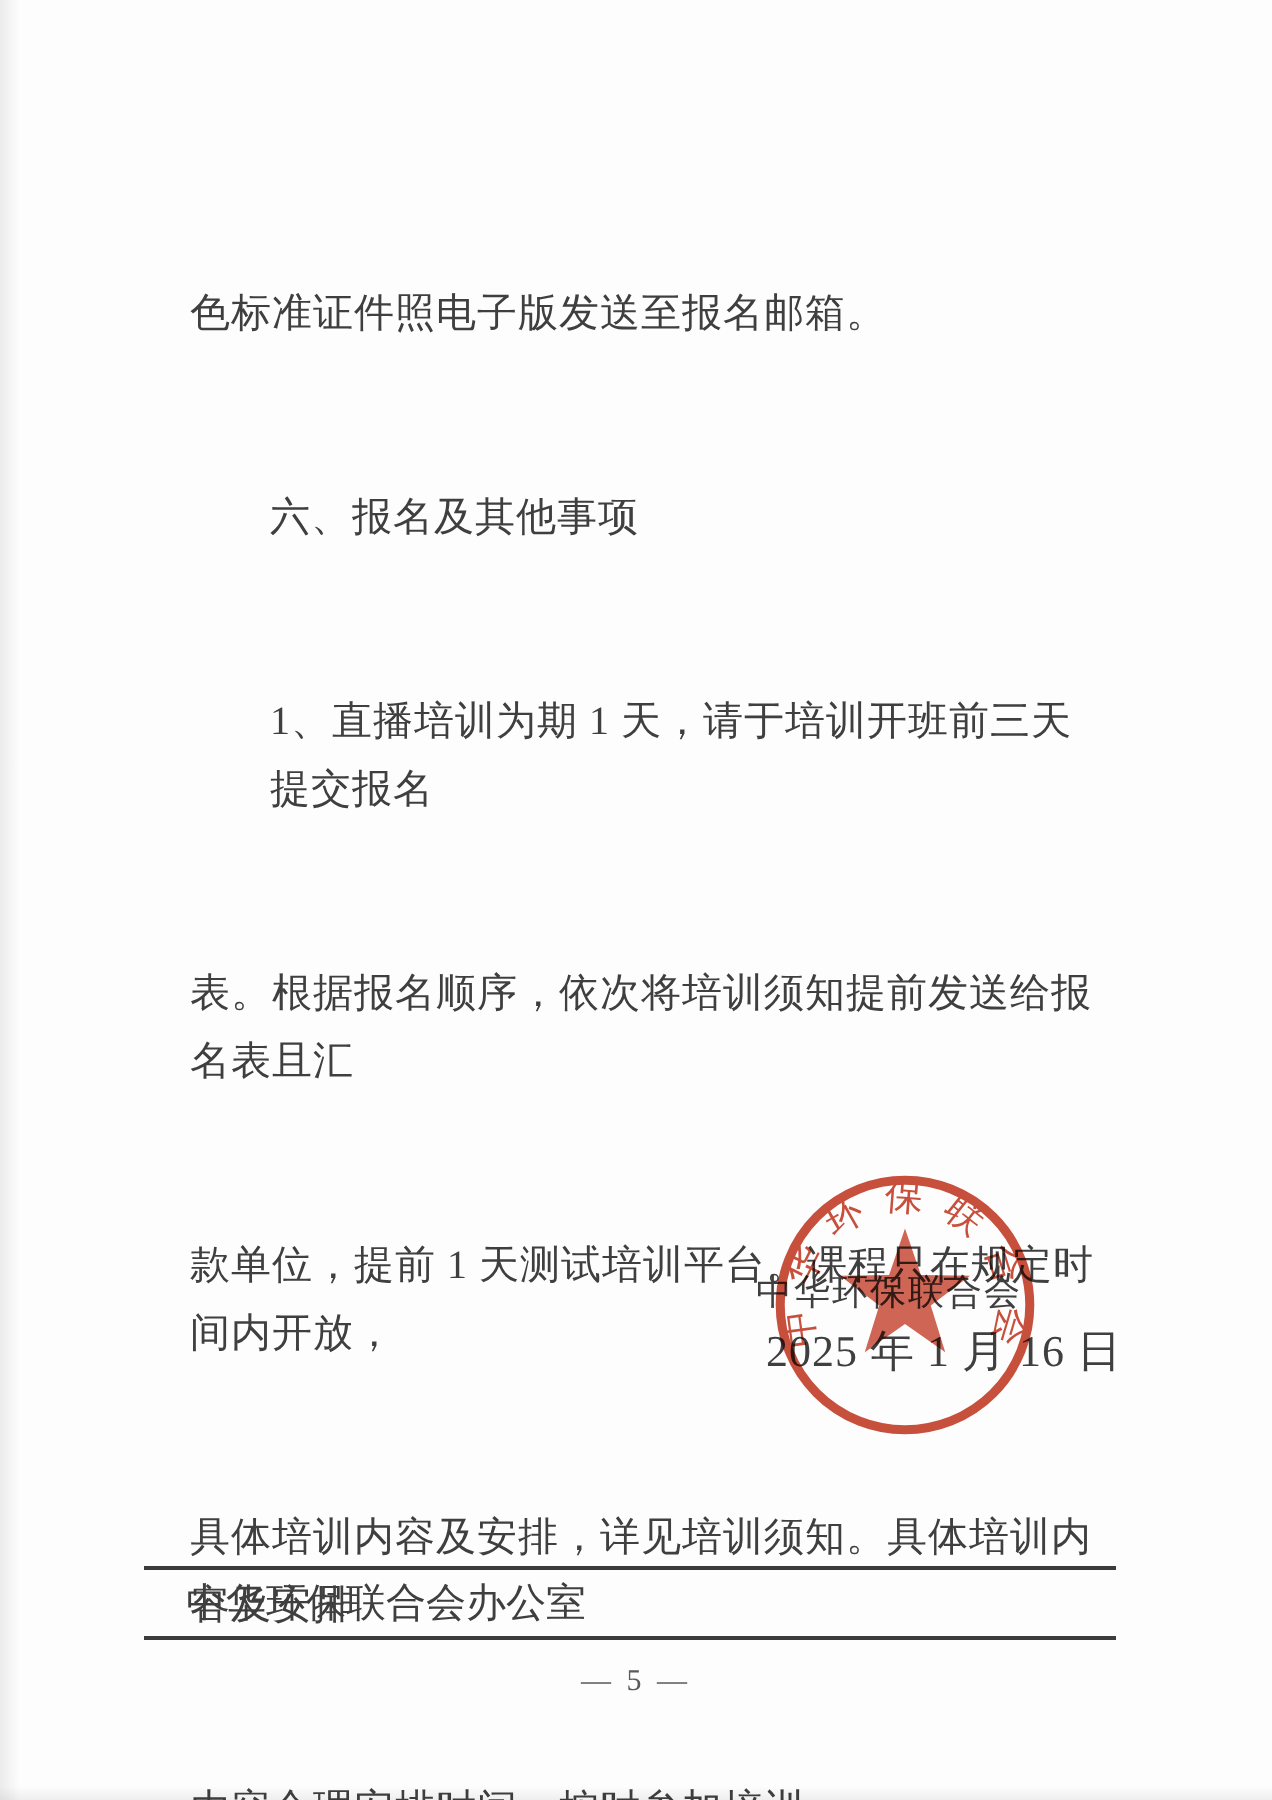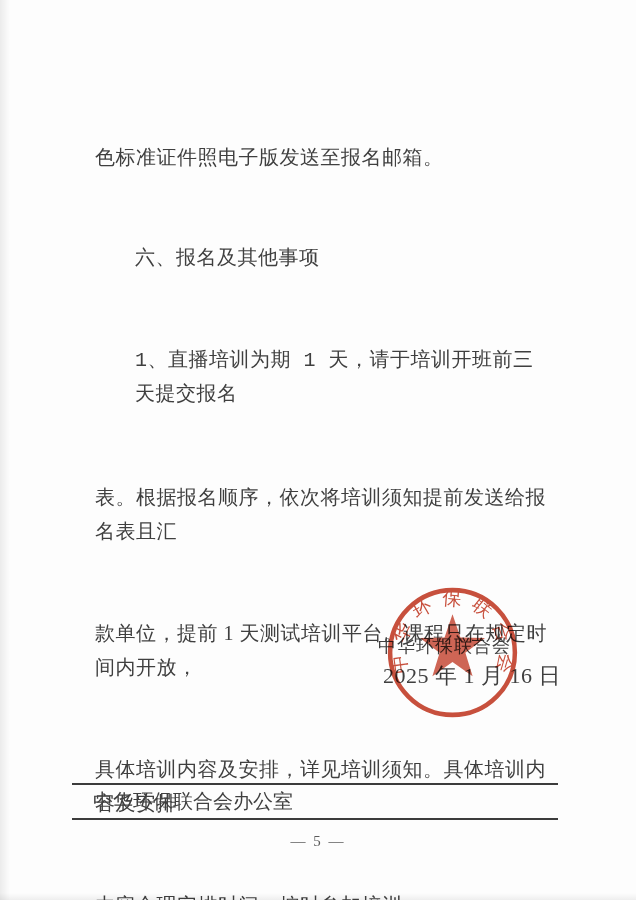--- a/index.html
+++ b/index.html
@@ -21,21 +21,21 @@
     background:linear-gradient(to top, rgba(0,0,0,0.06), rgba(0,0,0,0));
     pointer-events:none;
   }
   .doc-body {
     position:absolute; left:95px; top:72px; width:452px;
     font-size:20px; line-height:34px;
     white-space:pre-wrap;
     letter-spacing:0.5px;
   }
   .line { min-height:34px; }
-  .ind2 { padding-left:40px;font-family:Liberation Mono, monospace; }
+  .ind2 { padding-left:40px; }
   .signature-org {
     position:absolute; left:378px; top:634px;
     font-size:18px; letter-spacing:1px; white-space:pre;
   }
   .signature-date {
     position:absolute; left:383px; top:661px;
     font-size:22px; letter-spacing:0.5px; white-space:pre;
   }
   .seal {
     position:absolute; left:372px; top:572px; width:161px; height:161px;

